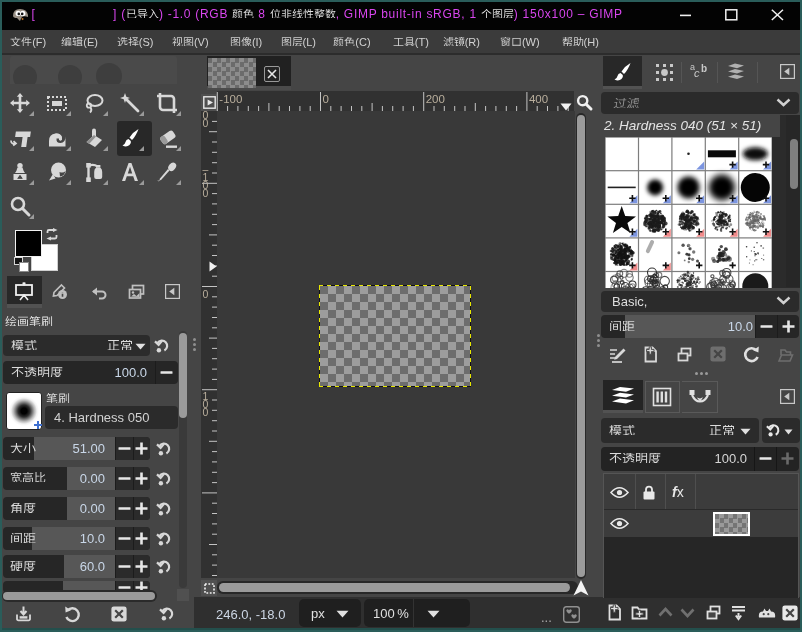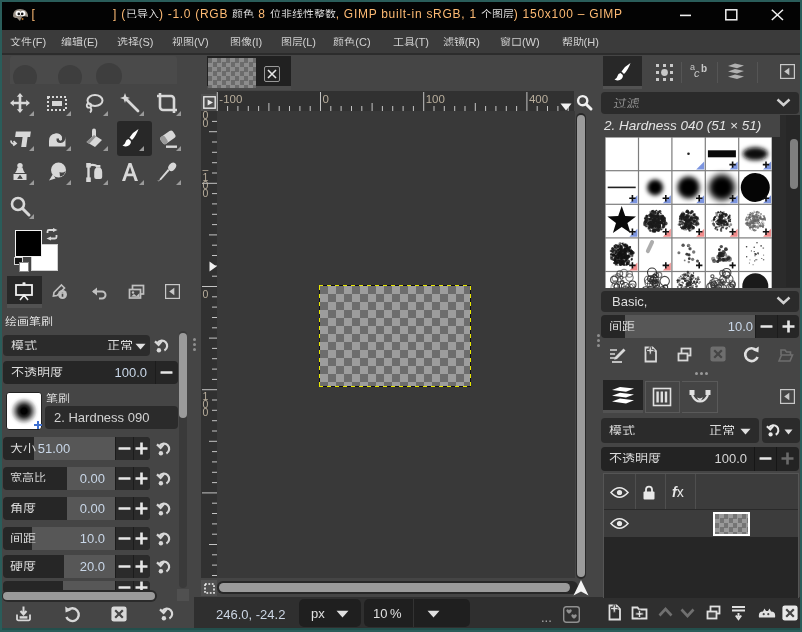--- a/index.html
+++ b/index.html
@@ -69,21 +69,21 @@
 <div style="position:absolute;left:2px;top:30px;width:798px;height:23px;background:#3b3b3b"></div>
 <div style="position:absolute;left:2px;top:53px;width:798px;height:2px;background:#2c2c2c"></div>
 <svg style="position:absolute;left:12px;top:7px;overflow:visible" width="17" height="16" viewBox="0 0 17 16">
     <path d="M1 9 Q1 2 8 2 Q15 2 16 8 L16 10 Q12 8.4 9.5 10.5 L8 14 L5 11 Q1.5 11 1 9Z" fill="#9a9186"></path>
     <circle cx="6.2" cy="6.4" r="2.6" fill="#fff"></circle>
     <circle cx="10.8" cy="6.4" r="2.6" fill="#fff"></circle>
     <circle cx="6.8" cy="6.9" r="1.3" fill="#111"></circle>
     <circle cx="10.2" cy="6.9" r="1.3" fill="#111"></circle>
     <path d="M9.5 10.5 L12 12 L10 13.2 Z" fill="#c87d2e"></path>
   </svg>
-<div class="t" style="left:31.5px;top:7.8px;font-size:12px;letter-spacing:0.72px;color:#fdba74"><span>[<span style="display:inline-block;width:77.5px"></span>] (</span><svg class="k" width="33" height="9" viewBox="0 0 33 9">
+<div class="t" style="left:31.5px;top:7.8px;font-size:12px;letter-spacing:0.72px;color:#d946ef"><span>[<span style="display:inline-block;width:77.5px"></span>] (</span><svg class="k" width="33" height="9" viewBox="0 0 33 9">
       <g fill="#e4e4e4" transform="translate(0,9) scale(0.011,-0.011)">
         <use href="#u5DF2" x="0"></use>
         <use href="#u5BFC" x="1000"></use>
         <use href="#u5165" x="2000"></use>
       </g>
     </svg><span>) -1.0 (RGB </span><svg class="k" width="22" height="9" viewBox="0 0 22 9">
       <g fill="#e4e4e4" transform="translate(0,9) scale(0.011,-0.011)">
         <use href="#u989C" x="0"></use>
         <use href="#u8272" x="1000"></use>
       </g>
@@ -394,39 +394,39 @@
 <svg style="position:absolute;left:34px;top:421px;overflow:visible" width="8" height="8" viewBox="0 0 8 8">
     <path d="M3 0 h2 v3 h3 v2 h-3 v3 h-2 v-3 h-3 v-2 h3 Z" fill="#3d6fd0"></path>
   </svg>
 <div class="t " style="left:46px;top:393px;font-size:12px;color:#d8d8d8"><svg class="k" width="24" height="10" viewBox="0 0 24 10">
       <g fill="#d8d8d8" transform="translate(0,10) scale(0.012,-0.012)">
         <use href="#u7B14" x="0"></use>
         <use href="#u5237" x="1000"></use>
       </g>
     </svg></div>
 <div style="position:absolute;left:45px;top:406px;width:133px;height:23px;background:#2b2b2b;border-radius:4px"></div>
-<div class="t" style="left:54px;top:411px;font-size:13px;color:#d2d2d2;">2. Hardness 090</div>
+<div class="t" style="left:54px;top:411px;font-size:13px;color:#d2d2d2;">4. Hardness 050</div>
 <div style="position:absolute;left:3px;top:437px;width:147px;height:23px;background:#262626;border-radius:4px;overflow:hidden">
     <div style="position:absolute;left:31px;top:0;width:81px;height:23px;background:#575757"></div>
     <div style="position:absolute;left:112px;top:0;width:35px;height:23px;background:#2b2b2b;border-left:1px solid #1c1c1c"></div>
     <div style="position:absolute;left:129.5px;top:0;width:1px;height:23px;background:#1c1c1c"></div>
     <svg style="position:absolute;left:112.75px;top:3.0px;overflow:visible" width="17" height="17" viewBox="0 0 17 17">
       <rect x="2.5" y="7.2" width="12" height="2.6" rx="0.5" fill="#e6e6e6"></rect>
     </svg>
     <svg style="position:absolute;left:130.25px;top:3.0px;overflow:visible" width="17" height="17" viewBox="0 0 17 17">
       <path d="M7.2 2.5 h2.6 v4.7 h4.7 v2.6 h-4.7 v4.7 h-2.6 v-4.7 h-4.7 v-2.6 h4.7 Z" fill="#e6e6e6"></path>
     </svg>
   </div>
 <div class="t " style="left:10px;top:442.0px;font-size:13px;color:#dcdcdc"><svg class="k" width="26" height="10" viewBox="0 0 26 10">
       <g fill="#dcdcdc" transform="translate(0,10) scale(0.013,-0.013)">
         <use href="#u5927" x="0"></use>
         <use href="#u5C0F" x="1000"></use>
       </g>
     </svg></div>
-<div class="t" style="left:3px;top:442.0px;font-size:13px;color:#c9d7e8;width:102px;text-align:center;left:3px;padding-left:0;position:absolute;">51.00</div>
+<div class="t" style="left:3px;top:442.0px;font-size:13px;color:#c9d7e8;width:102px;text-align:right;left:3px;padding-left:0;position:absolute;">51.00</div>
 <div style="position:absolute;left:3px;top:467px;width:147px;height:23px;background:#262626;border-radius:4px;overflow:hidden">
     <div style="position:absolute;left:64px;top:0;width:48px;height:23px;background:#575757"></div>
     <div style="position:absolute;left:112px;top:0;width:35px;height:23px;background:#2b2b2b;border-left:1px solid #1c1c1c"></div>
     <div style="position:absolute;left:129.5px;top:0;width:1px;height:23px;background:#1c1c1c"></div>
     <svg style="position:absolute;left:112.75px;top:3.0px;overflow:visible" width="17" height="17" viewBox="0 0 17 17">
       <rect x="2.5" y="7.2" width="12" height="2.6" rx="0.5" fill="#e6e6e6"></rect>
     </svg>
     <svg style="position:absolute;left:130.25px;top:3.0px;overflow:visible" width="17" height="17" viewBox="0 0 17 17">
       <path d="M7.2 2.5 h2.6 v4.7 h4.7 v2.6 h-4.7 v4.7 h-2.6 v-4.7 h-4.7 v-2.6 h4.7 Z" fill="#e6e6e6"></path>
     </svg>
@@ -485,21 +485,21 @@
     <svg style="position:absolute;left:130.25px;top:3.0px;overflow:visible" width="17" height="17" viewBox="0 0 17 17">
       <path d="M7.2 2.5 h2.6 v4.7 h4.7 v2.6 h-4.7 v4.7 h-2.6 v-4.7 h-4.7 v-2.6 h4.7 Z" fill="#e6e6e6"></path>
     </svg>
   </div>
 <div class="t " style="left:10px;top:560.0px;font-size:13px;color:#dcdcdc"><svg class="k" width="26" height="10" viewBox="0 0 26 10">
       <g fill="#dcdcdc" transform="translate(0,10) scale(0.013,-0.013)">
         <use href="#u786C" x="0"></use>
         <use href="#u5EA6" x="1000"></use>
       </g>
     </svg></div>
-<div class="t" style="left:3px;top:560.0px;font-size:13px;color:#c9d7e8;width:102px;text-align:right;left:3px;padding-left:0;position:absolute;">20.0</div>
+<div class="t" style="left:3px;top:560.0px;font-size:13px;color:#c9d7e8;width:102px;text-align:right;left:3px;padding-left:0;position:absolute;">60.0</div>
 <svg style="position:absolute;left:155px;top:440px;overflow:visible" width="17" height="17" viewBox="0 0 17 17">
     <path d="M4.4 6.0 A5.3 5.3 0 1 1 11.4 13.5" fill="none" stroke="#d8d8d8" stroke-width="2.2"></path>
     <path d="M2.0 4.4 L5.6 7.9 L8.8 4.0" fill="none" stroke="#d8d8d8" stroke-width="2.2"></path>
     <circle cx="5.9" cy="13.2" r="2.2" fill="#d8d8d8"></circle>
   </svg>
 <svg style="position:absolute;left:155px;top:470px;overflow:visible" width="17" height="17" viewBox="0 0 17 17">
     <path d="M4.4 6.0 A5.3 5.3 0 1 1 11.4 13.5" fill="none" stroke="#d8d8d8" stroke-width="2.2"></path>
     <path d="M2.0 4.4 L5.6 7.9 L8.8 4.0" fill="none" stroke="#d8d8d8" stroke-width="2.2"></path>
     <circle cx="5.9" cy="13.2" r="2.2" fill="#d8d8d8"></circle>
   </svg>
@@ -608,21 +608,21 @@
     <rect x="505.8" y="106" width="1" height="5" fill="#c4c4c4"></rect>
     <rect x="516.1" y="106" width="1" height="5" fill="#c4c4c4"></rect>
     <rect x="526.4" y="92" width="1" height="19" fill="#c4c4c4"></rect>
     <rect x="536.7" y="106" width="1" height="5" fill="#c4c4c4"></rect>
     <rect x="547.0" y="106" width="1" height="5" fill="#c4c4c4"></rect>
     <rect x="557.4" y="106" width="1" height="5" fill="#c4c4c4"></rect>
     <rect x="567.7" y="106" width="1" height="5" fill="#c4c4c4"></rect>
   </svg>
 <div class="t" style="left:219.3px;top:94px;font-size:11.5px;color:#b9ae9c;">-100</div>
 <div class="t" style="left:322.5px;top:94px;font-size:11.5px;color:#b9ae9c;">0</div>
-<div class="t" style="left:425.7px;top:94px;font-size:11.5px;color:#b9ae9c;">100</div>
+<div class="t" style="left:425.7px;top:94px;font-size:11.5px;color:#b9ae9c;">200</div>
 <div class="t" style="left:528.9px;top:94px;font-size:11.5px;color:#b9ae9c;">400</div>
 <svg style="position:absolute;left:560px;top:103px;overflow:visible" width="12" height="8" viewBox="0 0 12 8">
     <path d="M0.5 0.5 H11.5 L6 7.5 Z" fill="#f2f2f2"></path>
   </svg>
 <svg style="position:absolute;left:0px;top:0px;overflow:visible" width="802" height="632" viewBox="0 0 802 632" class="abs">
     <rect x="201" y="111" width="16" height="467" fill="#313131"></rect>
     <rect x="212" y="120.9" width="5" height="1" fill="#c4c4c4"></rect>
     <rect x="209" y="131.2" width="8" height="1" fill="#c4c4c4"></rect>
     <rect x="212" y="141.5" width="5" height="1" fill="#c4c4c4"></rect>
     <rect x="212" y="151.8" width="5" height="1" fill="#c4c4c4"></rect>
@@ -693,29 +693,29 @@
 <div style="position:absolute;left:219px;top:583px;width:351px;height:9px;background:#9b9b9b;border-radius:4.5px"></div>
 <svg style="position:absolute;left:572px;top:579px;overflow:visible" width="18" height="18" viewBox="0 0 18 18">
     <path d="M9 1 L16.5 16.5 L9 12.5 L1.5 16.5 Z" fill="#f4f4f4"></path>
   </svg>
 <div style="position:absolute;left:201px;top:580px;width:16px;height:16px;background:#505050"></div>
 <svg style="position:absolute;left:203.5px;top:582.5px;overflow:visible" width="11" height="11" viewBox="0 0 11 11">
     <rect x="1" y="1" width="9" height="9" fill="none" stroke="#f2f2f2" stroke-width="1.6" stroke-dasharray="1.8 1.6"></rect>
   </svg>
 <div style="position:absolute;left:194px;top:597px;width:606px;height:33px;background:#2f2f2f"></div>
 <div style="position:absolute;left:2px;top:628px;width:798px;height:2px;background:#234f4c"></div>
-<div class="t" style="left:216px;top:607.5px;font-size:13px;color:#ccd6e4;">246.0, -24.2</div>
+<div class="t" style="left:216px;top:607.5px;font-size:13px;color:#ccd6e4;">246.0, -18.0</div>
 <div style="position:absolute;left:299px;top:599px;width:62px;height:28px;background:#1f1f1f;border-radius:5px"></div>
 <div class="t" style="left:311px;top:606.5px;font-size:13px;color:#e0e0e0;">px</div>
 <svg style="position:absolute;left:336px;top:610px;overflow:visible" width="13" height="8" viewBox="0 0 13 8">
     <path d="M0.5 0.8 H12.5 L6.5 7.5 Z" fill="#e0e0e0"></path>
   </svg>
 <div style="position:absolute;left:364px;top:599px;width:106px;height:28px;background:#1f1f1f;border-radius:5px"></div>
 <div style="position:absolute;left:413px;top:599px;width:1px;height:28px;background:#333"></div>
-<div class="t" style="left:373px;top:606.5px;font-size:13px;color:#e0e0e0;">10 %</div>
+<div class="t" style="left:373px;top:606.5px;font-size:13px;color:#e0e0e0;">100 %</div>
 <svg style="position:absolute;left:427px;top:610px;overflow:visible" width="13" height="8" viewBox="0 0 13 8">
     <path d="M0.5 0.8 H12.5 L6.5 7.5 Z" fill="#e0e0e0"></path>
   </svg>
 <div class="t" style="left:541px;top:611px;font-size:13px;color:#aaa;">...</div>
 <svg style="position:absolute;left:563px;top:606px;overflow:visible" width="17" height="17" viewBox="0 0 17 17">
     <rect x="0.7" y="0.7" width="15.6" height="15.6" rx="2.5" fill="none" stroke="#909090" stroke-width="1.4"></rect>
     <path d="M6 4.2 q1.4 -1.6 2.6 -0.3 q1 1.2 -2.6 3.9 q-3.4 -2.7 -2.5 -3.9 q1.1 -1.3 2.5 0.3Z" fill="#909090"></path>
     <path d="M11 9.2 q1.4 -1.6 2.6 -0.3 q1 1.2 -2.6 3.9 q-3.4 -2.7 -2.5 -3.9 q1.1 -1.3 2.5 0.3Z" fill="#909090"></path>
   </svg>
 <div style="position:absolute;left:597px;top:334px;width:3px;height:3px;background:#8f8f8f;border-radius:50%"></div>

